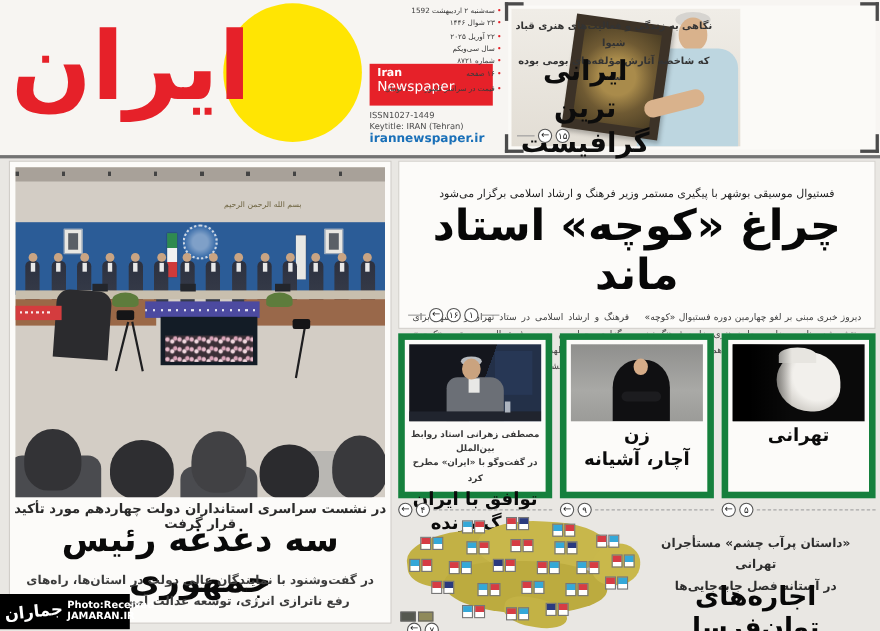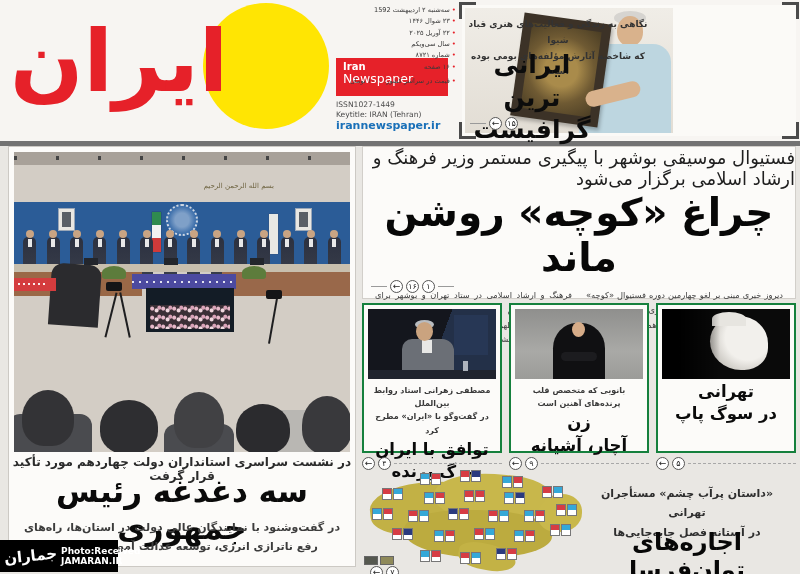--- a/index.html
+++ b/index.html
@@ -3,21 +3,21 @@
 <meta charset="utf-8">
 <style>
   html,body{margin:0;padding:0;}
   body{
     width:800px;height:574px;position:relative;overflow:hidden;
     background:#e9e7e3;
     font-family:"DejaVu Sans",sans-serif;
   }
 
   
-  .masthead{position:absolute;left:0;top:0;width:800px;height:141px;background:#f7f5f2;border-bottom:5px solid #737373;}
+  .masthead{position:absolute;left:0;top:0;width:800px;height:141px;background:#f7f5f2;border-bottom:3px solid #737373;}
   .logo-circle{position:absolute;left:203px;top:3px;width:126px;height:126px;border-radius:50%;background:#ffe503;}
   .logo-text{
     position:absolute;left:10px;top:-4px;width:300px;height:135px;
     color:#e62129;font-weight:bold;font-size:86px;line-height:130px;
     direction:rtl;text-align:left;z-index:2;letter-spacing:-2px;
   }
   .dates{position:absolute;left:336px;top:5px;width:120px;direction:rtl;text-align:right;z-index:3;}
   .date-line{font-size:6.6px;color:#3a3a3a;line-height:1.62;white-space:nowrap;}
   .date-line .bullet{color:#e62129;margin-left:2px;font-size:7px;}
   .date-line.price{margin-top:3px;}
@@ -95,29 +95,29 @@
   .pc-sub{position:absolute;left:0;top:372px;width:100%;direction:rtl;text-align:center;font-size:11px;font-weight:bold;color:#3c3c3c;line-height:1.7;padding:0 10px;box-sizing:border-box;}
 
   .jamaran{position:absolute;left:0;top:540px;width:118px;height:32px;background:#000;color:#fff;display:flex;align-items:center;gap:4px;z-index:9;padding:0 4px;box-sizing:border-box;}
   .jlogo{font-size:15px;font-weight:bold;color:#fff;transform:rotate(-6deg);white-space:nowrap;}
   .jtext{display:flex;flex-direction:column;line-height:1.15;}
   .jt1{font-size:9px;font-weight:bold;}
   .jt2{font-size:9px;font-weight:bold;}
 
   
   .lead{position:absolute;left:362px;top:146px;width:434px;height:153px;background:#fcfbf9;border:1px solid #d2cfca;box-sizing:border-box;}
-  .lead-kicker{margin-top:0;direction:rtl;text-align:right;font-size:18px;color:#1f1f1f;}
+  .lead-kicker{margin-top:24px;direction:rtl;text-align:center;font-size:10px;color:#1f1f1f;}
   .lead-headline{direction:rtl;text-align:center;font-size:39px;font-weight:bold;color:#070707;margin-top:2px;line-height:1.15;}
   .lead-body{direction:rtl;display:flex;gap:14px;padding:0 12px;margin-top:7px;}
   .lead-col{flex:1;font-size:8.3px;color:#3d3d3d;text-align:justify;line-height:1.8;}
   .lead-refs{position:absolute;left:8px;bottom:5px;}
 
   
   .cards{position:absolute;left:362px;top:303px;width:434px;height:150px;display:flex;gap:7px;}
-  .card{flex:1;background:#fcfbf9;border:2px solid #15803d;position:relative;padding:4px;box-sizing:border-box;}
+  .card{flex:1;background:#fcfbf9;border:6px solid #15803d;position:relative;padding:4px;box-sizing:border-box;}
   .card-photo{height:70px;position:relative;overflow:hidden;}
   .card-kicker{direction:rtl;text-align:center;font-size:8px;font-weight:bold;color:#3a3a3a;line-height:1.65;margin-top:5px;}
   .card-headline{direction:rtl;text-align:center;font-size:16.5px;font-weight:bold;color:#0b0b0b;line-height:1.35;margin-top:2px;}
 
   .ph-zahrani{background:linear-gradient(110deg,#14161d 0 55%,#233048 55% 100%);}
   .zh-panel{position:absolute;right:8px;top:6px;width:34px;height:40px;background:#2c3e61;opacity:.5;}
   .zh-body{position:absolute;left:34px;bottom:0;width:52px;height:40px;background:#6b6f76;border-radius:10px 12px 0 0;}
   .zh-shirt{position:absolute;left:54px;bottom:26px;width:10px;height:13px;background:#e8e8e6;}
   .zh-head{position:absolute;left:48px;bottom:38px;width:17px;height:19px;border-radius:50%;background:#caa37f;}
   .zh-hair{position:absolute;left:47px;bottom:50px;width:19px;height:9px;border-radius:50%;background:#b9bcc0;}
@@ -282,21 +282,21 @@
 <div class="jamaran">
   <span class="jlogo">جماران</span>
   <span class="jtext">
     <span class="jt1">Photo:Received</span>
     <span class="jt2">JAMARAN.IR</span>
   </span>
 </div>
 
 <div class="lead">
   <div class="lead-kicker">فستیوال موسیقی بوشهر با پیگیری مستمر وزیر فرهنگ و ارشاد اسلامی برگزار می‌شود</div>
-  <div class="lead-headline">چراغ «کوچه» روشن ماند</div>
+  <div class="lead-headline">چراغ «کوچه» استاد ماند</div>
   <div class="lead-body">
     <div class="lead-col">دیروز خبری مبنی بر لغو چهارمین دوره فستیوال «کوچه» منتشر شد و نادره رضایی، معاون هنری وزارت فرهنگ نیز این خبر را تأیید کرد. اما بعد از آن، هماهنگی‌های لازم از سوی وزارت</div>
     <div class="lead-col">فرهنگ و ارشاد اسلامی در ستاد تهران و بوشهر برای برگزاری چهارمین دوره فستیوال موسیقی «کوچه» صورت گرفت و ظهر دیروز خبر برگزاری جشنواره کوچه دوباره مطرح و منتشر شد.</div>
   </div>
   <div class="lead-refs pref">
     <span class="dash"></span>
     <span class="circ arrow">←</span>
     <span class="circ">۱۶</span>
     <span class="circ">۱</span>
     <span class="dash"></span>
@@ -322,36 +322,33 @@
       <span>توافق با ایران</span><br><span>برگ برنده ترامپ</span>
     </div>
   </div>
 
   <div class="card">
     <div class="card-photo ph-woman">
       <div class="wm-chador"></div>
         <div class="wm-face"></div>
         <div class="wm-arms"></div>
     </div>
-    <div class="card-kicker">
-      <span>بانویی که متخصص قلب</span><br><span>پرنده‌های آهنین است</span>
-    </div>
     <div class="card-headline">
       <span>زن</span><br><span>آچار، آشیانه</span>
     </div>
   </div>
 
   <div class="card">
     <div class="card-photo ph-pope">
       <div class="pp-face"></div>
         <div class="pp-cap"></div>
         <div class="pp-shade"></div>
     </div>
     <div class="card-headline">
-      <span>تهرانی</span><br><span>در سوگ پاپ</span>
+      <span>تهرانی</span><br>
     </div>
   </div>
 </div>
 
 <div class="cards-refs">
   <div class="cr-cell">
     <span class="pref">
         <span class="circ arrow">←</span>
         <span class="circ">۴</span>
       </span>

